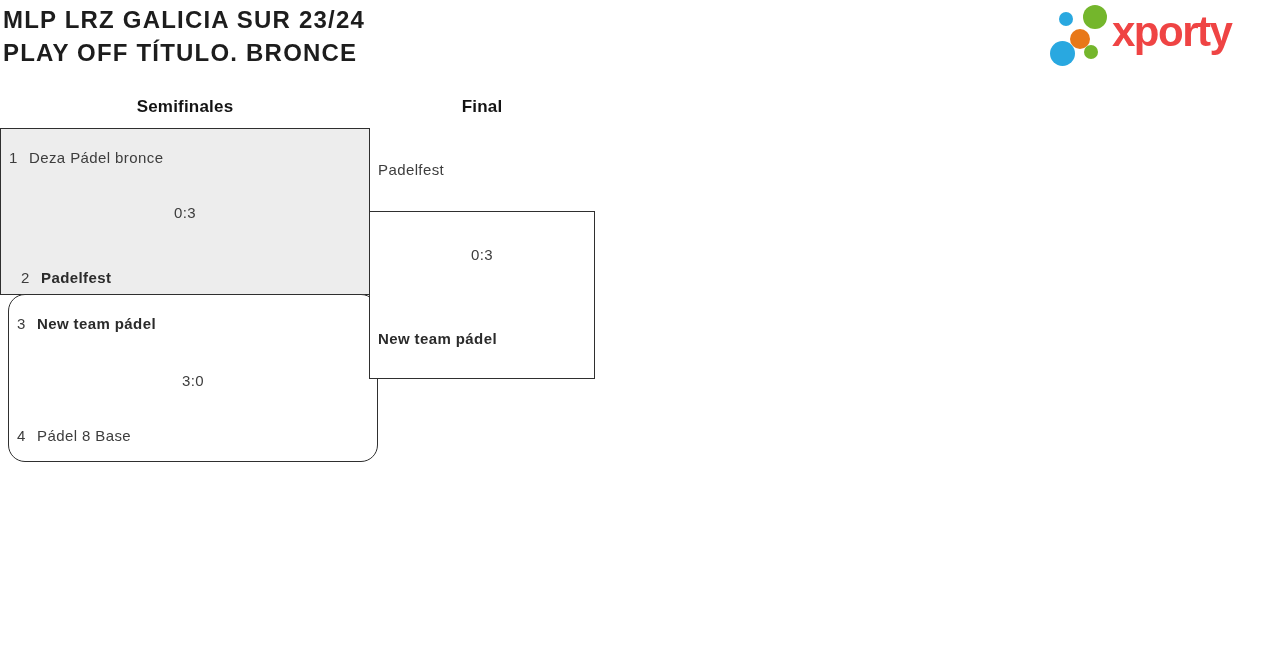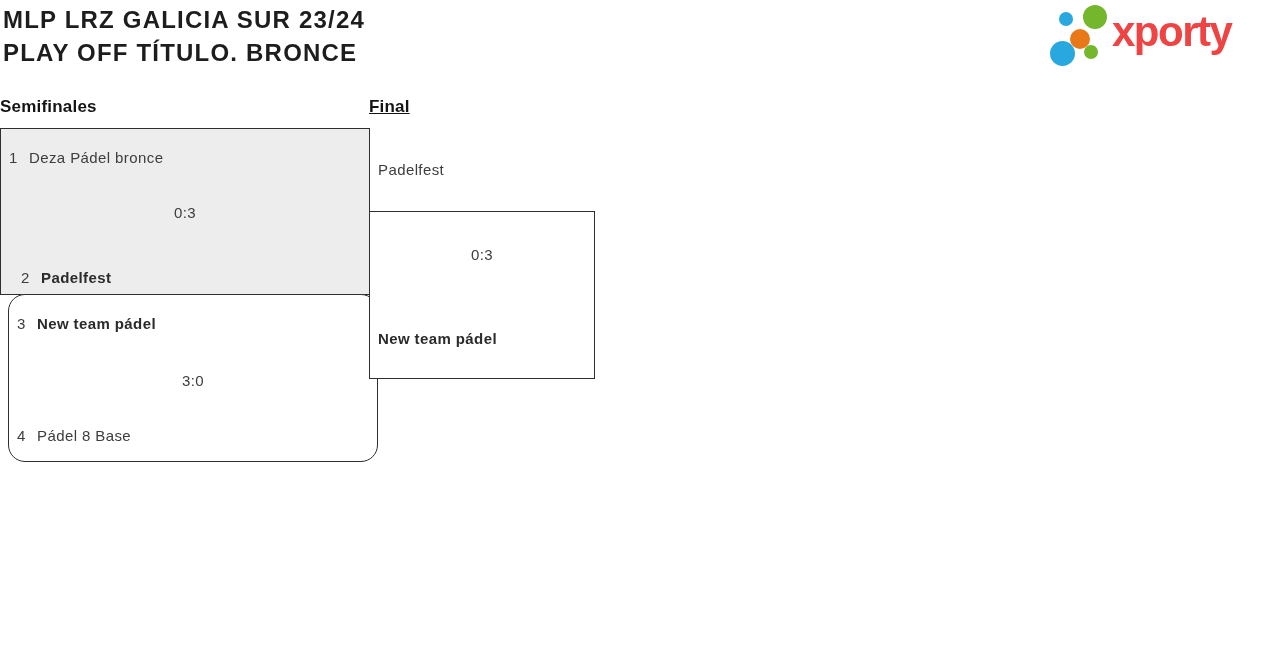--- a/index.html
+++ b/index.html
@@ -61,27 +61,28 @@
     letter-spacing: -1.5px;
     color: #ef4444;
   }
 
   
   .round-header {
     position: absolute;
     top: 97px;
     height: 20px;
     line-height: 20px;
+    text-align: center;
     font-size: 17px;
     font-weight: 700;
     letter-spacing: 0.2px;
     color: #141414;
   }
   .round-header.semis { left: 0; width: 370px; }
-  .round-header.final { left: 369px; width: 226px; text-decoration: underline; }
+  .round-header.final { left: 369px; width: 226px; }
 
   
   .match {
     position: absolute;
     box-sizing: border-box;
     border: 1.5px solid #2f2f2f;
     background: #ffffff;
     padding-left: 25px;
   }
   .match.sf1 { left: 0;     top: 128px; width: 370px; height: 167px; background: #ededed; }

